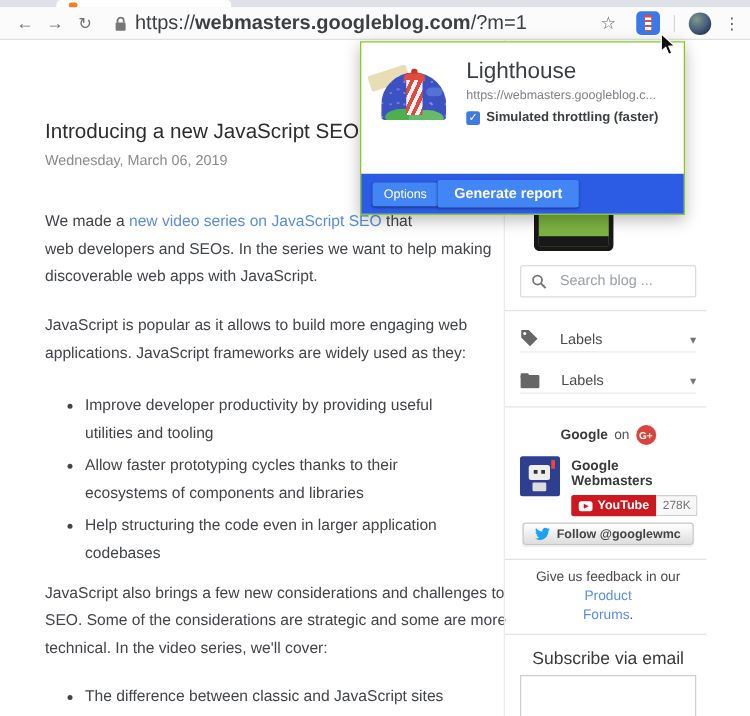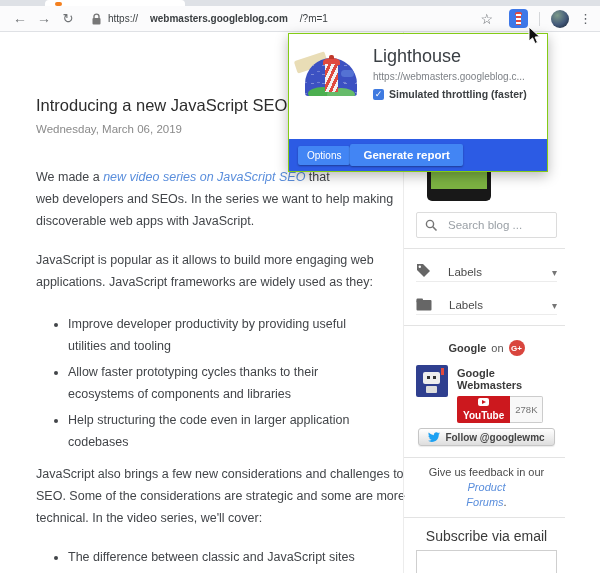--- a/index.html
+++ b/index.html
@@ -9,42 +9,42 @@
   
   .tabstrip{position:relative;height:6px;background:#dee1e6;}
   .tab{position:absolute;left:45px;top:0;width:140px;height:6px;background:#fff;border-radius:4px 4px 0 0;}
   .favicon{position:absolute;left:10px;top:2px;width:7px;height:4px;border-radius:2px;background:#f4801f;}
 
   
   .toolbar{position:relative;height:25px;background:#fbfbfc;border-bottom:1px solid #dfe1e5;display:flex;align-items:center;padding:0 8px;}
   .nav-ic{width:24px;text-align:center;font-size:14px;color:#707376;cursor:pointer;line-height:25px;flex:0 0 auto;}
   .nav-ic.reload{font-size:13px;}
   .lock-wrap{margin:0 7px 0 12px;display:flex;align-items:center;}
-  .url{flex:1;display:flex;font-size:10px;color:#3c4043;white-space:nowrap;overflow:hidden;gap:12px;}
+  .url{flex:1;display:flex;font-size:16px;color:#3c4043;white-space:nowrap;overflow:hidden;}
   .url .host{font-weight:bold;}
   .star{font-size:14px;color:#5f6368;margin:0 10px;cursor:pointer;}
   .ext-ic{position:relative;width:19px;height:19px;border-radius:4px;background:#3e78e8;margin:0 6px;cursor:pointer;flex:0 0 auto;}
   .ext-tower{position:absolute;left:7px;top:5px;width:5px;height:11px;background:repeating-linear-gradient(180deg,#fff 0 2px,#e04a3f 2px 4px);}
   .ext-cap{position:absolute;left:6px;top:3px;width:7px;height:3px;background:#e04a3f;border-radius:2px 2px 0 0;}
   .tsep{width:1px;height:14px;background:#d5d7da;margin:0 5px;}
   .avatar{width:18px;height:18px;border-radius:50%;margin:0 6px;background:radial-gradient(circle at 35% 30%,#7d9b8a,#43597a 55%,#1d2a3a 90%);cursor:pointer;flex:0 0 auto;}
   .menu{font-size:13px;color:#5f6368;margin-left:4px;cursor:pointer;}
 
   
   .page{position:absolute;top:32px;left:0;right:0;bottom:0;background:#fff;overflow:hidden;}
 
   
   .article{position:absolute;left:36px;top:62px;width:365px;color:#3c4043;}
   .article h1{margin:0;font-size:16.5px;font-weight:400;color:#2d2d2d;line-height:22px;white-space:nowrap;}
   .date{font-size:11.5px;color:#8a8a8a;margin:6px 0 30px;line-height:14px;}
   .article p{margin:0 0 17px;font-size:12.5px;line-height:22px;white-space:pre;color:#424549;}
   .article ul{margin:20px 0 10px;padding-left:32px;}
   .article ul.second{margin-top:14px;}
   .article li{font-size:12.5px;line-height:22px;white-space:pre;margin-bottom:4px;color:#424549;}
-  .lnk{color:#5a8edc;text-decoration:none;cursor:pointer;font-style:italic;}
+  .lnk{color:#5a8edc;text-decoration:none;cursor:pointer;}
 
   
   .sidebar{position:absolute;left:403px;top:0;bottom:0;width:162px;border-left:1px solid #ececec;padding:180px 8px 0 12px;box-sizing:border-box;color:#4a4a4a;}
   .phone{position:absolute;left:23px;top:135px;width:56px;height:30px;border:4px solid #181818;border-top:none;border-radius:0 0 5px 5px;background:#7cb342;}
   .phone-bezel{position:absolute;left:0;right:0;bottom:0;height:8px;background:#181818;}
   .searchbox{display:flex;align-items:center;gap:8px;height:26px;border:1px solid #dcdcdc;border-radius:2px;background:#fff;padding:0 8px;box-sizing:border-box;}
   .searchbox input{border:none;outline:none;flex:1;font-size:11.5px;font-family:inherit;color:#3c4043;background:transparent;min-width:0;}
   .searchbox input::placeholder{color:#9aa0a6;}
   .sdiv{height:1px;background:#e3e3e3;margin:10px -8px 0 -12px;}
   .sdiv.inset{background:#ececec;margin:3px 0 0 0;}
@@ -60,21 +60,21 @@
   .gp{display:inline-flex;align-items:center;justify-content:center;width:16px;height:16px;border-radius:50%;background:#d9453d;color:#fff;font-size:8px;font-weight:bold;cursor:pointer;}
   .ytcard{margin-top:9px;display:flex;gap:9px;align-items:flex-start;}
   .robot{position:relative;width:32px;height:32px;background:#2f3f8f;border-radius:2px;overflow:hidden;flex:0 0 auto;}
   .robot .head{position:absolute;left:7px;top:7px;width:17px;height:12px;background:#eee;border-radius:2px;}
   .robot .eye{position:absolute;top:11px;width:3px;height:3px;background:#333;}
   .robot .e1{left:11px;} .robot .e2{left:17px;}
   .robot .arm{position:absolute;right:4px;top:3px;width:3px;height:7px;background:#e04a3f;}
   .robot .body{position:absolute;left:10px;top:21px;width:11px;height:7px;background:#ddd;border-radius:1px;}
   .chname{font-size:11px;font-weight:bold;color:#3a3a3a;margin-top:2px;}
   .ytrow{display:flex;align-items:stretch;margin-top:5px;}
-  .ytbtn{display:flex;align-items:center;gap:4px;background:#cc181e;border-radius:2px 0 0 2px;color:#fff;font-size:10px;font-weight:bold;padding:2px 6px;cursor:pointer;flex-direction:column;}
+  .ytbtn{display:flex;align-items:center;gap:4px;background:#cc181e;border-radius:2px 0 0 2px;color:#fff;font-size:10px;font-weight:bold;padding:2px 6px;cursor:pointer;}
   .ytplay{width:11px;height:8px;background:#fff;border-radius:2px;position:relative;}
   .ytplay:after{content:"";position:absolute;left:4px;top:2px;border-left:4px solid #cc181e;border-top:2px solid transparent;border-bottom:2px solid transparent;}
   .ytcount{border:1px solid #ccc;border-left:none;background:#f8f8f8;color:#737373;font-size:9.5px;padding:2px 5px;display:flex;align-items:center;border-radius:0 2px 2px 0;}
   .followbtn{margin:5px auto 0;width:max-content;display:flex;align-items:center;gap:5px;border:1px solid #c6c6c6;border-radius:3px;background:linear-gradient(#fff,#dedede);padding:2px 9px;font-size:10px;font-weight:bold;color:#444;cursor:pointer;box-shadow:0 1px 1px rgba(0,0,0,.08);}
   .sdiv.gap11{margin-top:11px;}
   .sdiv.gap7{margin-top:7px;}
   .feedback{margin-top:7px;text-align:center;font-size:11px;line-height:15px;color:#4a4a4a;}
   .subscribe-h{margin-top:10px;text-align:center;font-size:14px;color:#3a3a3a;}
   .emailbox{margin-top:6px;border:1px solid #cfcfcf;background:#fff;height:60px;text-align:center;padding-top:11px;box-sizing:border-box;}
 

